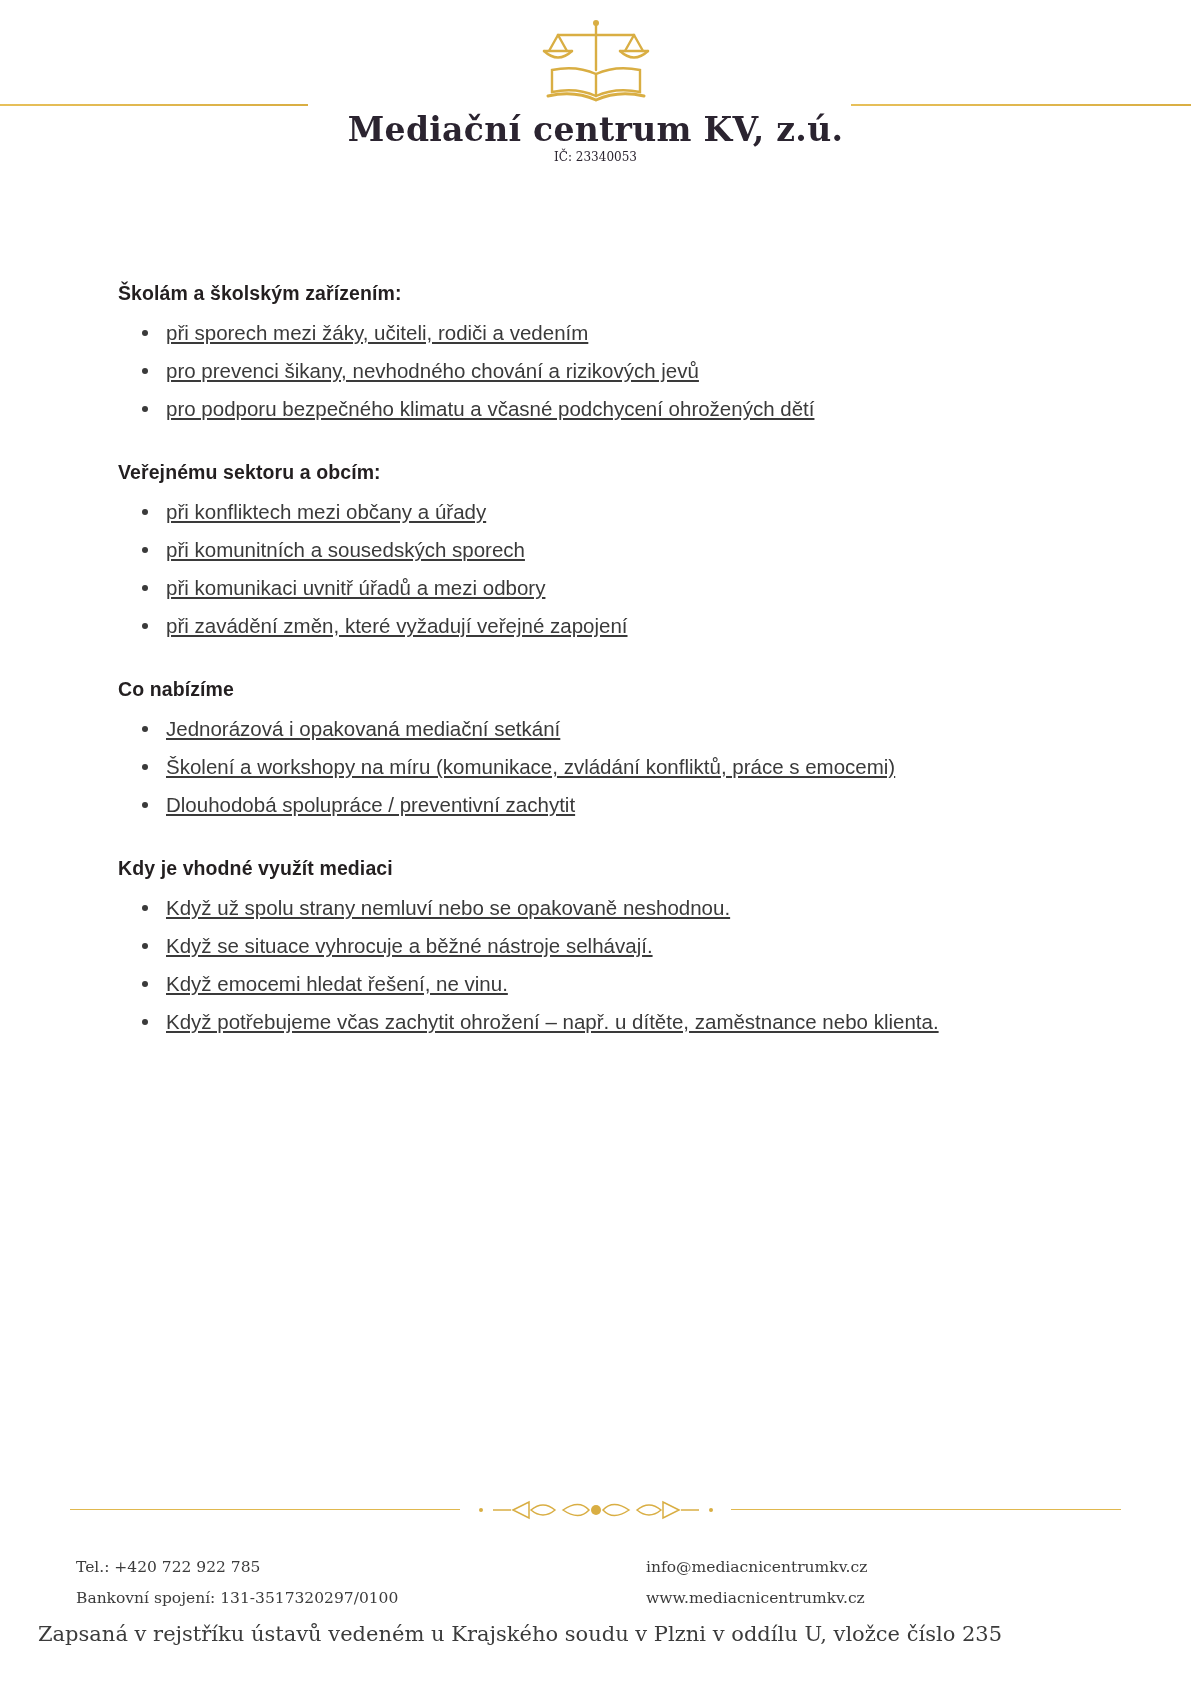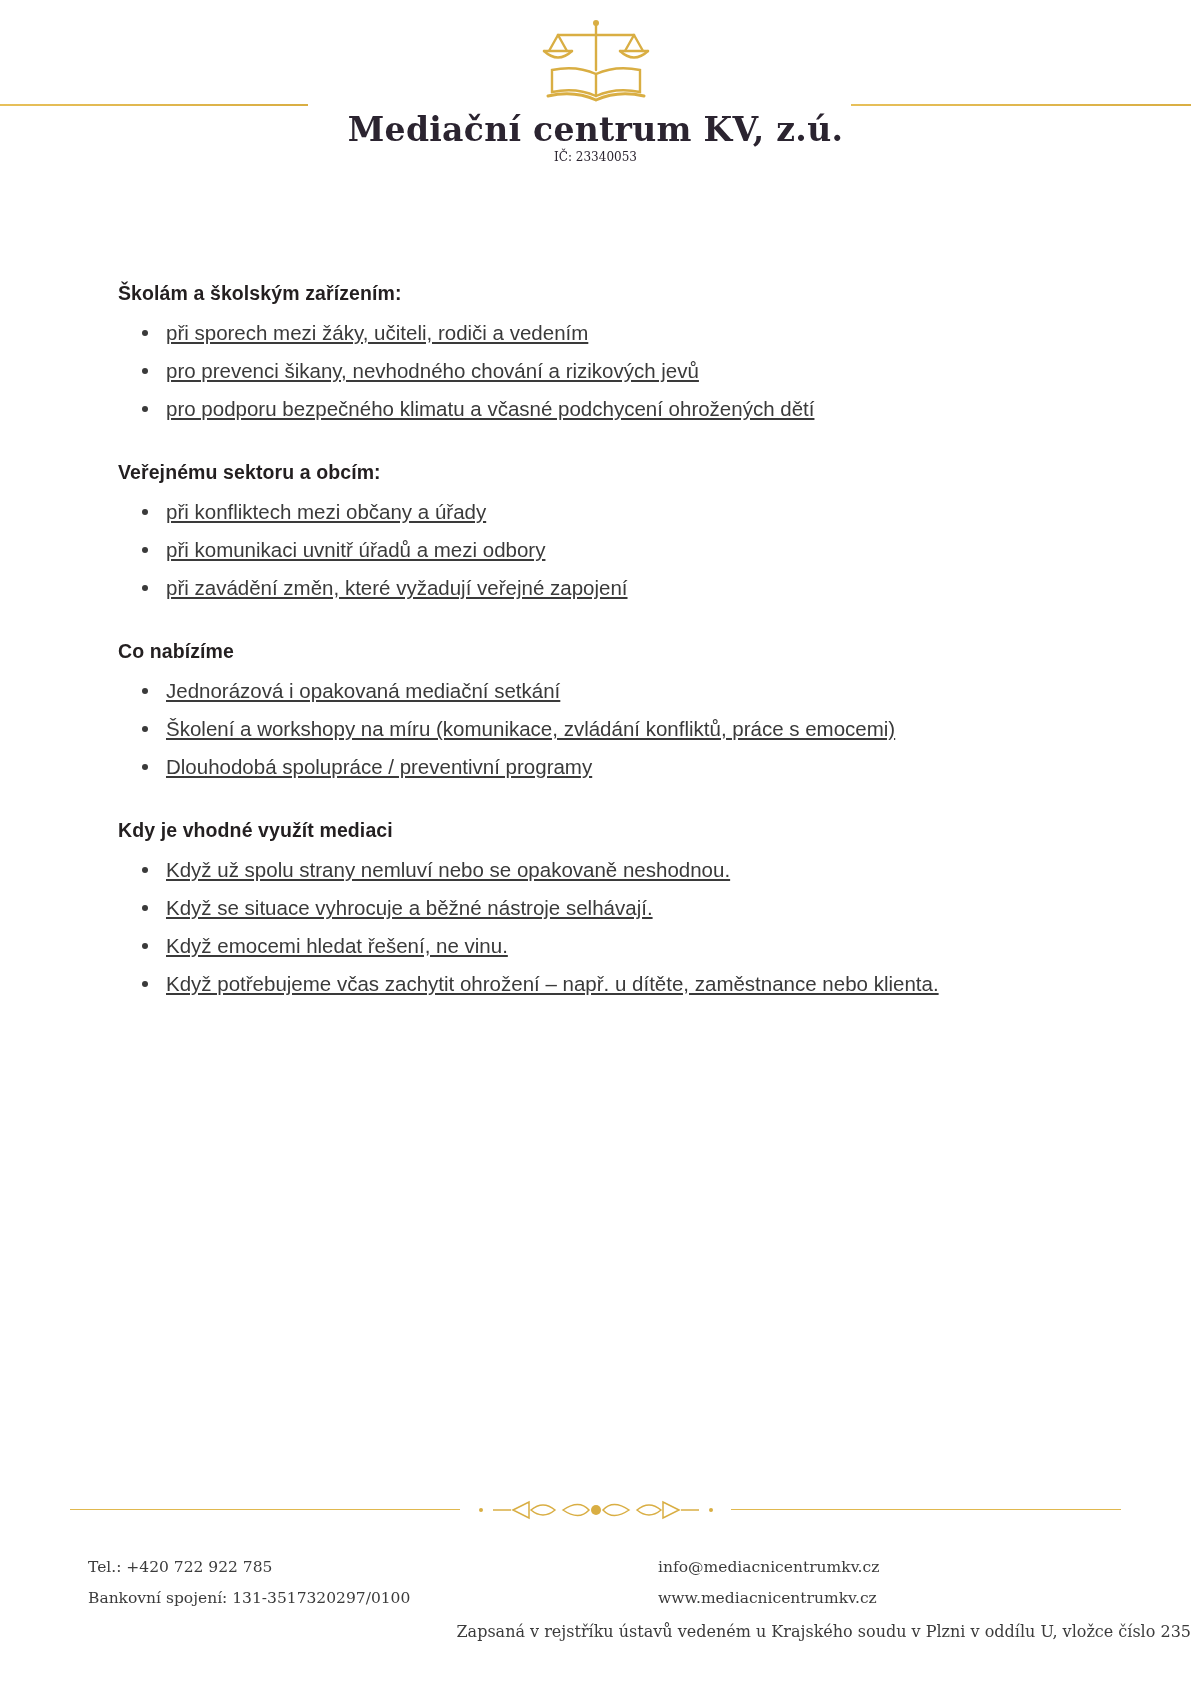--- a/index.html
+++ b/index.html
@@ -142,36 +142,36 @@
   .ornament {
     position: absolute;
     left: 50%;
     transform: translateX(-50%);
     top: 0;
   }
 
   .footer-cols {
     position: absolute;
     top: 98px;
-    left: 88px;
+    left: 76px;
     right: 92px;
     display: flex;
   }
   .fcol { font-family: "DejaVu Serif", serif; font-size: 15.5px; color: #3b3b3b; line-height: 31px; }
   .fcol.left  { width: 570px; }
   .fcol.right { flex: 1; }
 
   .registry {
     position: absolute;
     top: 168px;
     left: 0;
     right: 0;
-    text-align: right;
+    text-align: left;
     font-family: "DejaVu Serif", serif;
-    font-size: 16px;
+    font-size: 21px;
     color: #3b3b3b;
     padding-left: 38px;
   }
 </style>
 </head>
 <body>
 
 <div class="letterhead">
 
   <div class="logo-wrap">
@@ -219,31 +219,32 @@
       <li>při sporech mezi žáky, učiteli, rodiči a vedením</li>
       <li>pro prevenci šikany, nevhodného chování a rizikových jevů</li>
       <li>pro podporu bezpečného klimatu a včasné podchycení ohrožených dětí</li>
     </ul>
   </div>
 
   <div class="section">
     <h2 class="section-heading">Veřejnému sektoru a obcím:</h2>
     <ul class="bullets">
       <li>při konfliktech mezi občany a úřady</li>
+      <li>při komunitních a sousedských sporech</li>
       <li>při komunikaci uvnitř úřadů a mezi odbory</li>
       <li>při zavádění změn, které vyžadují veřejné zapojení</li>
     </ul>
   </div>
 
   <div class="section">
     <h2 class="section-heading">Co nabízíme</h2>
     <ul class="bullets">
       <li>Jednorázová i opakovaná mediační setkání</li>
       <li>Školení a workshopy na míru (komunikace, zvládání konfliktů, práce s emocemi)</li>
-      <li>Dlouhodobá spolupráce / preventivní programy</li>
+      <li>Dlouhodobá spolupráce / preventivní zachytit</li>
     </ul>
   </div>
 
   <div class="section">
     <h2 class="section-heading">Kdy je vhodné využít mediaci</h2>
     <ul class="bullets">
       <li>Když už spolu strany nemluví nebo se opakovaně neshodnou.</li>
       <li>Když se situace vyhrocuje a běžné nástroje selhávají.</li>
       <li>Když emocemi hledat řešení, ne vinu.</li>
       <li class="justified">Když potřebujeme včas zachytit ohrožení – např. u dítěte, zaměstnance nebo klienta.</li>

